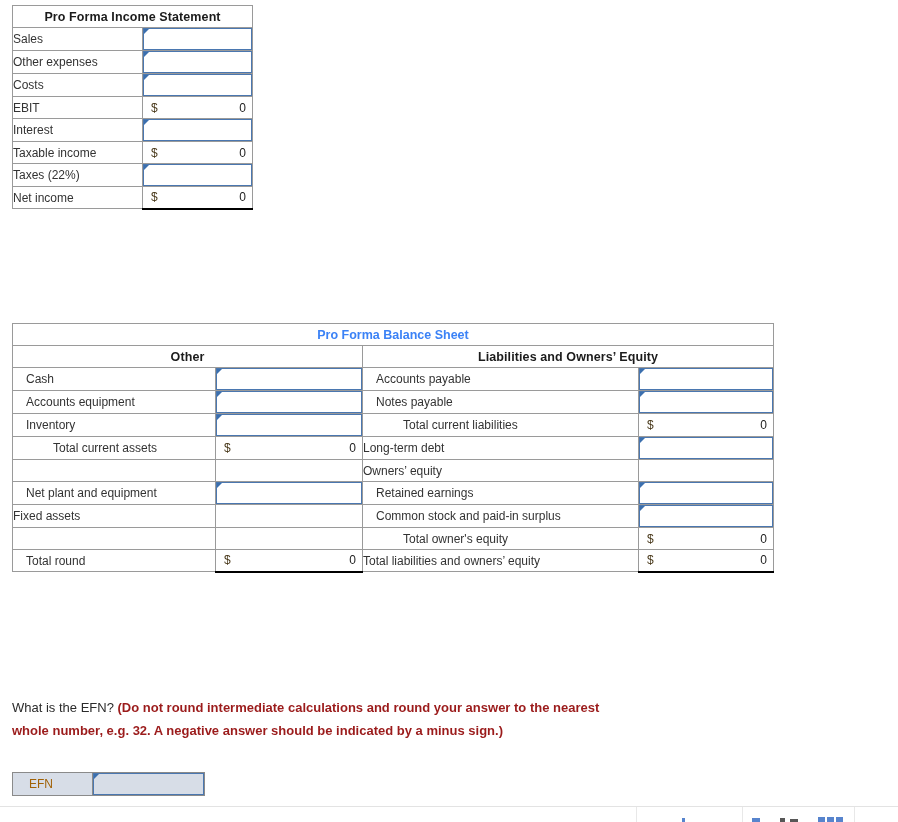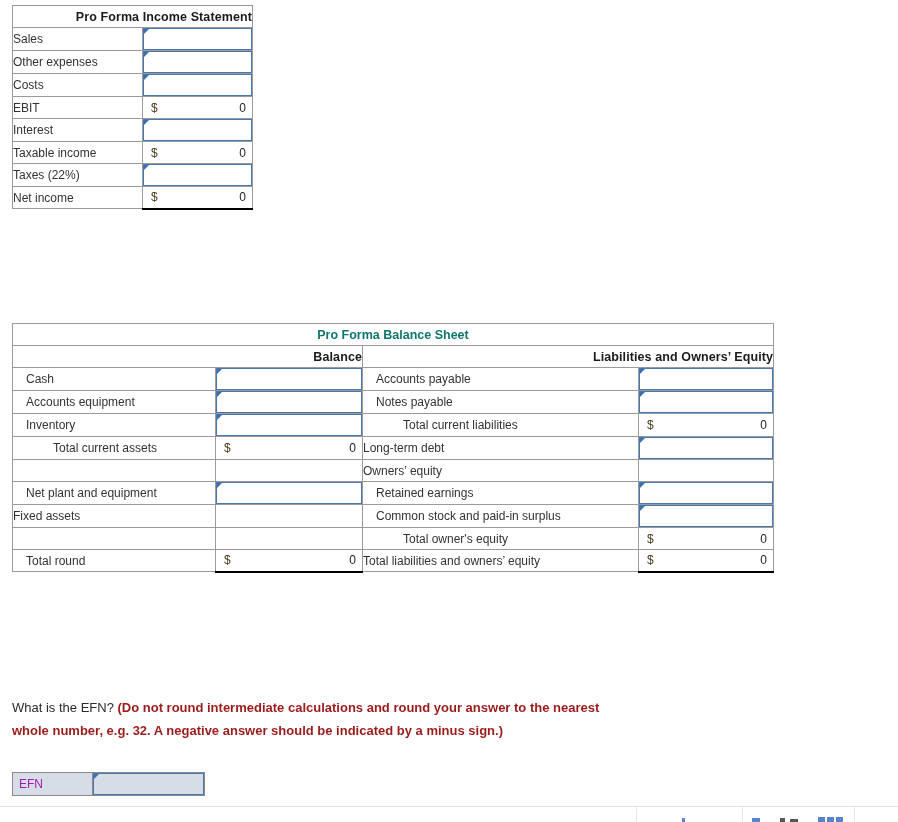--- a/index.html
+++ b/index.html
@@ -29,32 +29,32 @@
     padding: 0;
     height: 22px;
     vertical-align: middle;
     background: #ffffff;
   }
 
   
   td.band {
     background: #d3d9e3;
     font-weight: bold;
-    text-align: right;
+    text-align: center;
     color: #1b1b1b;
     font-size: 12.5px;
     letter-spacing: .1px;
     height: 20px;
   }
   td.band-left {
     background: #d3d9e3;
     font-weight: bold;
     text-align: left;
     padding-left: 6px;
-    color: #0f766e;
+    color: #3b82f6;
     font-size: 12.5px;
     height: 20px;
   }
 
   
   td.lbl { padding-left: 5px;  text-align: left; white-space: nowrap; }
   td.lbl.i1 { padding-left: 13px; }
   td.lbl.i2 { padding-left: 40px; }
 
   
@@ -161,21 +161,21 @@
     font-size: 12px;
   }
   #efn-row col.e0 { width: 80px; }
   #efn-row col.e1 { width: 112px; }
   #efn-row td {
     border: 1px solid #8a8a8a;
     height: 22px;
     padding: 0;
     background: #d7dde7;
   }
-  #efn-row td.efnlabel { padding-left: 6px; color: #a21caf; }
+  #efn-row td.efnlabel { padding-left: 16px; color: #a16207; }
   #efn-row td.efninput { padding: 0; }
   #efn-row .inputbox { background: #d7dde7; }
 
   
   #bottom-strip {
     position: absolute;
     left: 0;
     top: 806px;
     width: 898px;
     height: 16px;
@@ -289,21 +289,21 @@
       <col class="b0">
       <col class="b1">
       <col class="b2">
       <col class="b3">
     </colgroup>
   <tbody id="bs-body">
       <tr>
         <td class="band-left" colspan="4" style="text-align: center;">Pro Forma Balance Sheet</td>
       </tr>
       <tr>
-        <td class="band" colspan="2">Balance</td>
+        <td class="band" colspan="2">Other</td>
         <td class="band" colspan="2">Liabilities and Owners’ Equity</td>
       </tr>
       <tr>
         <td class="lbl i1">Cash</td>
         <td class="inputcell">
           <span class="boxwrap">
             <input class="inputbox" type="text" style="">
             <span class="flag"></span>
           </span>
         </td>

